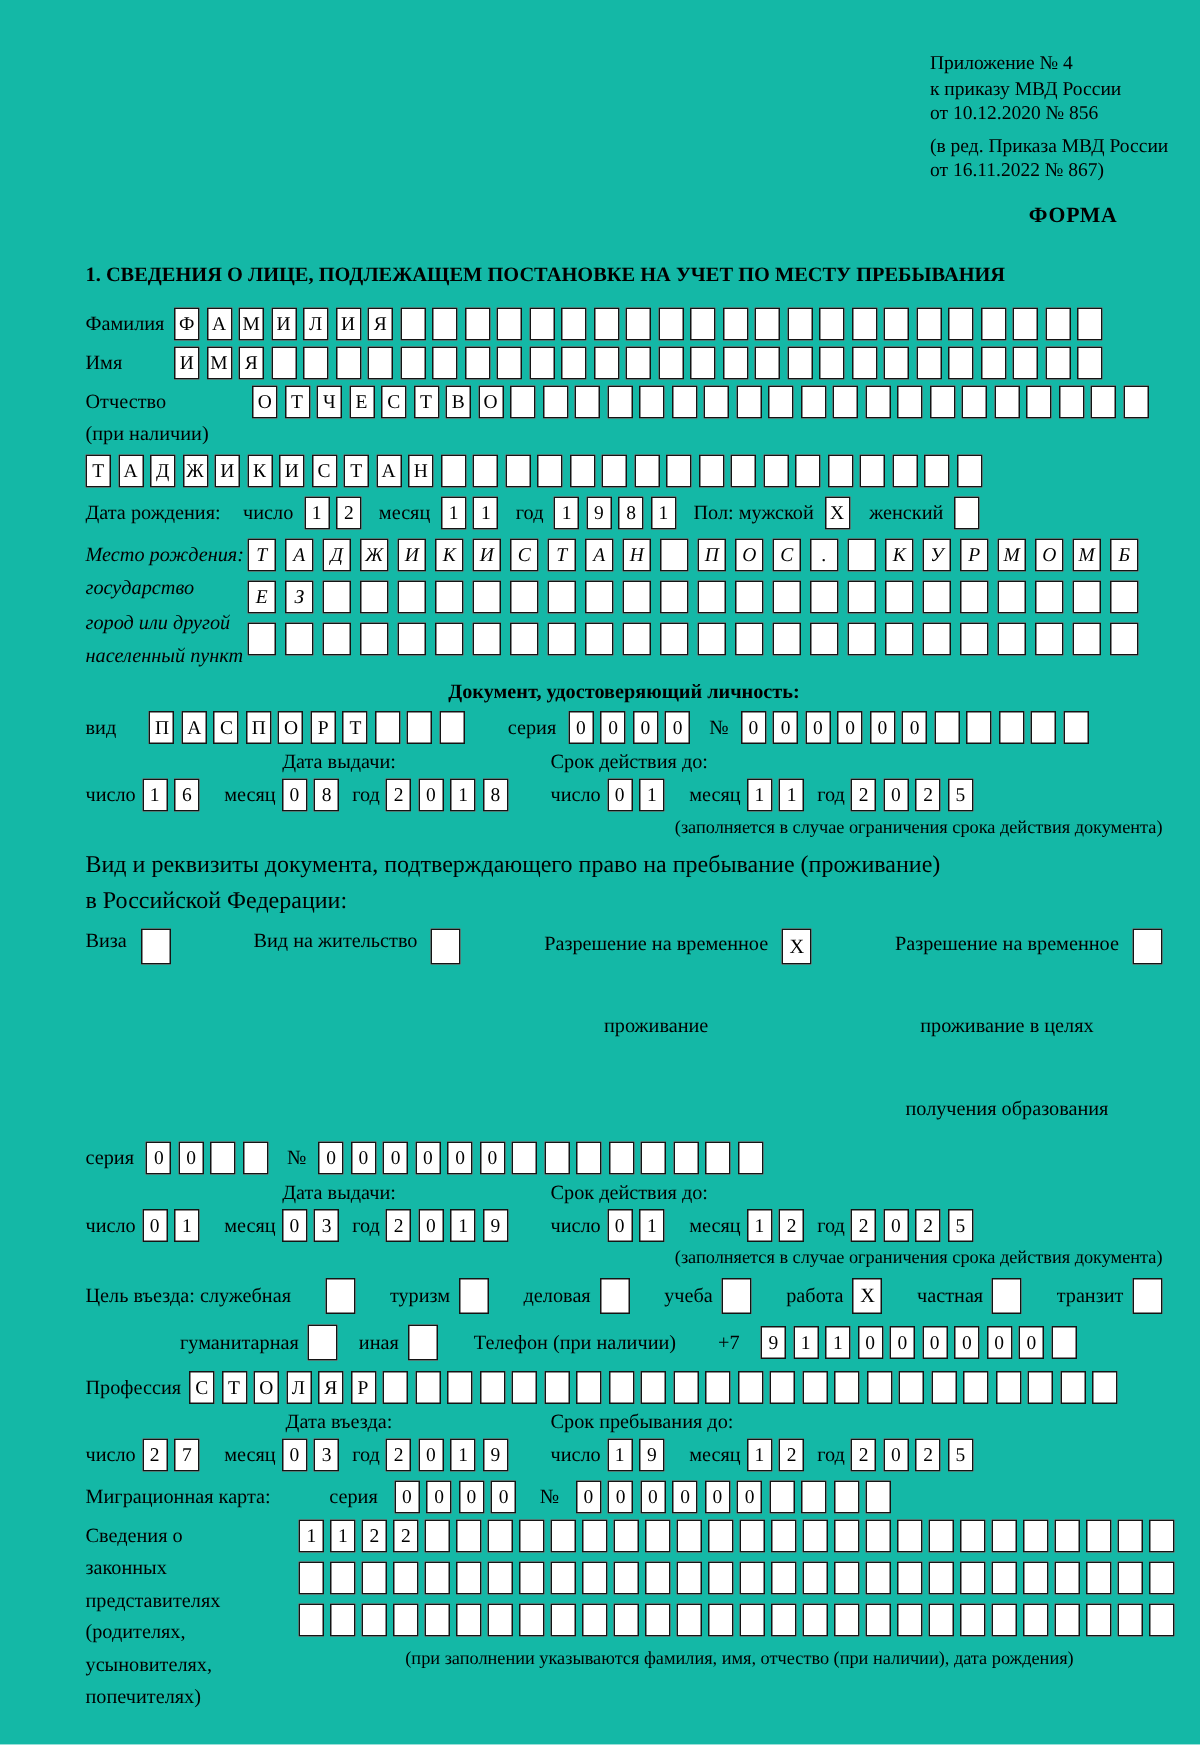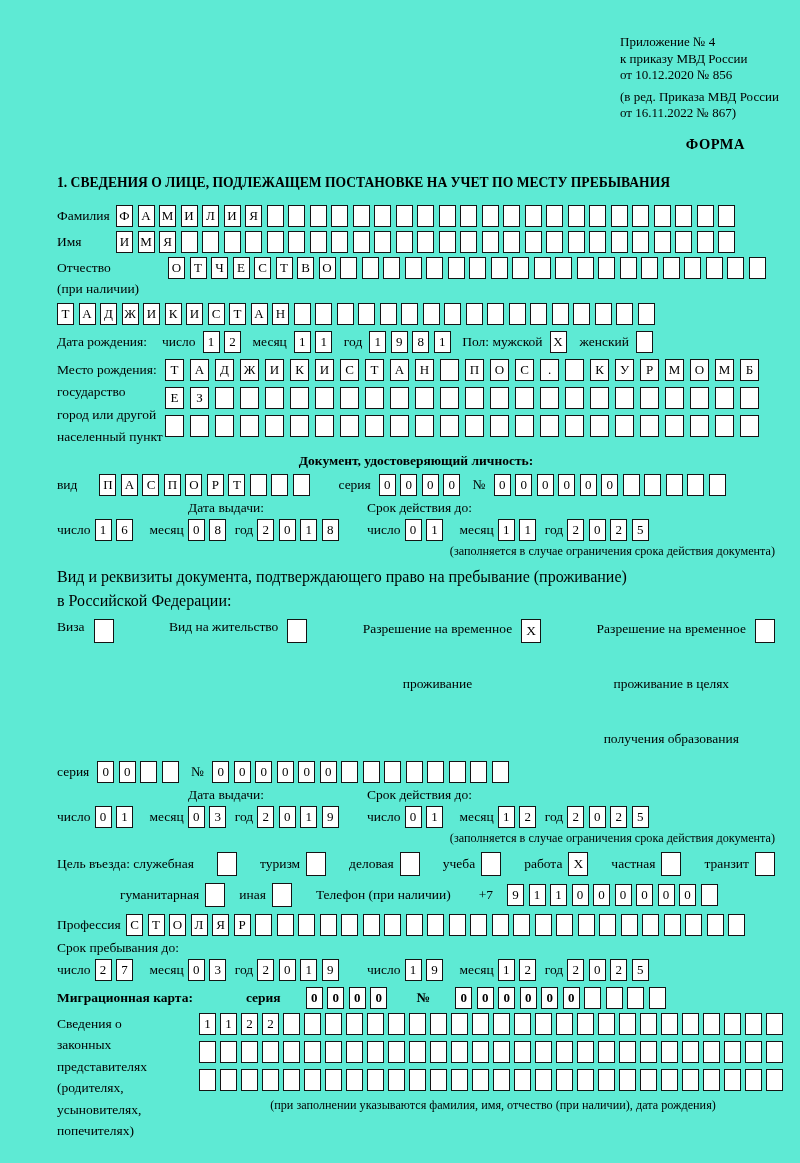--- a/index.html
+++ b/index.html
@@ -1,16 +1,16 @@
 <!DOCTYPE html>
 <html><head>
 <meta charset="utf-8">
 <style>
   html,body{margin:0;padding:0;background:#fff;}
-  .page{position:relative;width:800px;height:1163px;background:#5eead4;color:#000;
+  .page{position:relative;width:800px;height:1163px;background:#14b8a6;color:#000;
         font-family:"Liberation Serif",serif;box-sizing:border-box;
         padding:34px 25px 10px 57px;overflow:hidden;}
   .appendix{margin-left:563px;width:215px;font-size:13px;line-height:16.5px;}
   .appendix .gap{margin-top:5px;}
   .forma{font-weight:bold;font-size:14.5px;text-align:right;padding-right:30px;margin-top:14px;letter-spacing:.5px;}
   .title{font-weight:bold;font-size:14.6px;text-align:center;margin-top:20px;line-height:21.5px;letter-spacing:.2px;}
   .blank{display:inline-block;width:58px;border-bottom:1.7px solid #000;height:13px;margin-left:12px;}
   .section-h{font-weight:bold;font-size:13.6px;margin-top:22px;margin-bottom:14px;}
   .frow{display:flex;align-items:center;font-size:13.5px;margin-bottom:4px;gap:5px;}
   .frow.top{align-items:flex-start;}
@@ -231,21 +231,21 @@
     <span>Пол: мужской</span>
     <span class="boxes chk-sm">
         <span class="cbox">X</span>
       </span>
     <span style="margin-left:6px;">женский</span>
     <span class="boxes chk-sm">
         <span class="cbox"></span>
       </span>
   </div>
 
-  <div class="bp" style="margin-top:6px;">
+  <div class="bp" style="margin-top:6px;font-style:italic;">
     <div class="bp-labels">
       <span>Место рождения:</span>
       <span>государство</span>
       <span>город или другой</span>
       <span>населенный пункт</span>
     </div>
     <div class="bp-rows">
       <span class="boxes wide">
           <span class="cbox">Т</span>
           <span class="cbox">А</span>
@@ -630,20 +630,21 @@
         <span class="cbox"></span>
         <span class="cbox"></span>
         <span class="cbox"></span>
         <span class="cbox"></span>
         <span class="cbox"></span>
       </span>
   </div>
 
   <div class="dsect">
     <div class="dhead">
+      <span class="dh1">Дата въезда:</span>
       <span class="dh2">Срок пребывания до:</span>
     </div>
     <div class="drow">
       <div class="dleft">
         <span>число</span>
         <span class="boxes">
             <span class="cbox">2</span>
             <span class="cbox">7</span>
           </span>
         <span style="margin-left:8px;">месяц</span>
@@ -674,21 +675,21 @@
         <span class="boxes">
             <span class="cbox">2</span>
             <span class="cbox">0</span>
             <span class="cbox">2</span>
             <span class="cbox">5</span>
           </span>
       </div>
     </div>
   </div>
 
-  <div class="frow" style="margin-top:4px;gap:25px;font-weight:bold;">
+  <div class="frow" style="margin-top:4px;gap:11px;">
     <span>Миграционная карта:</span>
     <span class="ml28">серия</span>
     <span class="boxes">
         <span class="cbox">0</span>
         <span class="cbox">0</span>
         <span class="cbox">0</span>
         <span class="cbox">0</span>
       </span>
     <span>№</span>
     <span class="boxes">

